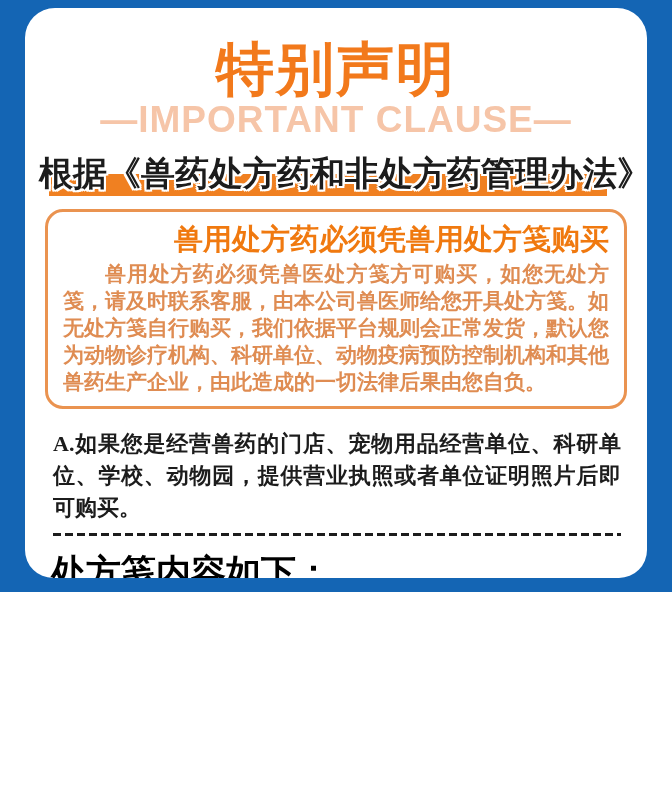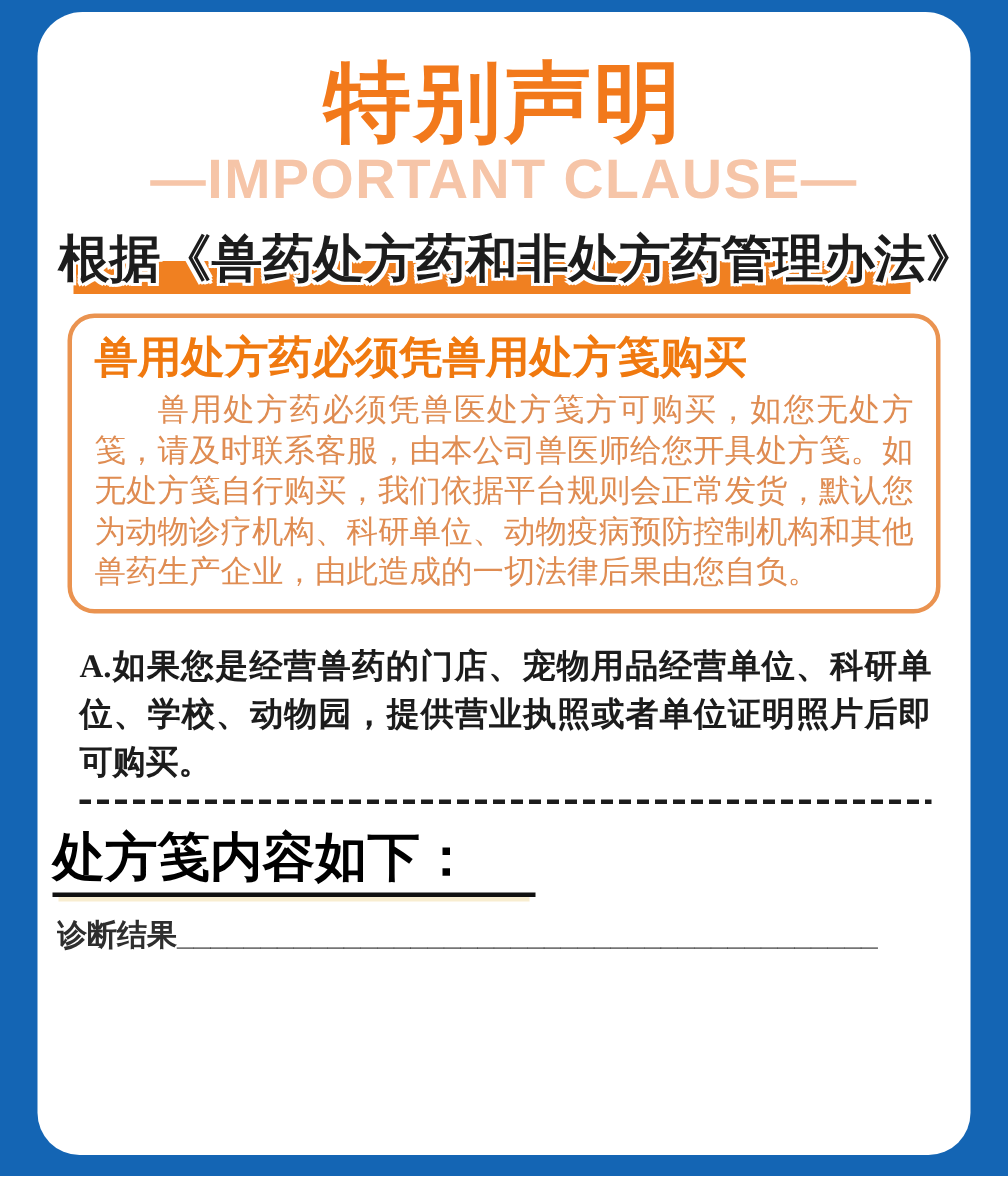--- a/index.html
+++ b/index.html
@@ -12,21 +12,21 @@
     --box_title:#f0790f;
     --box_text:#df8c52;
     --text_black:#1c1c1c;
     --form_text:#2e2e2e;
   }
   *{margin:0;padding:0;box-sizing:border-box;}
   html,body{width:672px;height:800px;overflow:hidden;}
   body{font-family:"Liberation Sans","DejaVu Sans",sans-serif;}
 
   .canvas{
-    position:relative;width:672px;height:784px;
+    position:relative;width:672px;height:592px;
     background:var(--background_blue);
   }
   .card{
     position:absolute;left:25px;top:8px;right:25px;bottom:14px;
     background:var(--card_white);
     border-radius:30px 30px 28px 28px;
     overflow:hidden;
   }
 
   .page-title{
@@ -64,30 +64,30 @@
     white-space:nowrap;
   }
 
   .notice-box{
     margin:12px 20px 0 20px;
     border:3px solid var(--box_border);
     border-radius:18px;
     padding:9px 15px 11px 15px;
   }
   .notice-title{
-    text-align:left;
+    text-align:right;
     font-size:29px;line-height:36px;
     font-weight:900;
     color:var(--box_title);
     white-space:nowrap;
   }
   .notice-body{
     margin-top:3px;
     font-size:21px;line-height:27px;
-    font-weight:400;
+    font-weight:700;
     color:var(--box_text);
     text-align:justify;
     text-indent:2em;
   }
 
   .clause{
     margin:19px 26px 0 28px;
     font-size:22px;line-height:32px;
     font-weight:600;
     color:var(--text_black);
@@ -105,20 +105,21 @@
 
   .rx-heading-wrap{margin:16px 0 0 10px;}
   .rx-heading{
     display:inline-block;
     font-size:35px;line-height:40px;
     font-weight:900;
     color:#000;
     padding:0 42px 3px 0;
     border-bottom:3px solid #111;
     box-shadow:0 7px 0 -4px rgba(242,222,170,0.55);
+    margin-left:16px;
   }
 
   .rx-form{
     margin:11px 12px 0 13px;
     font-size:20px;
     color:var(--form_text);
     font-weight:600;
   }
   .rx-row{
     line-height:31px;

